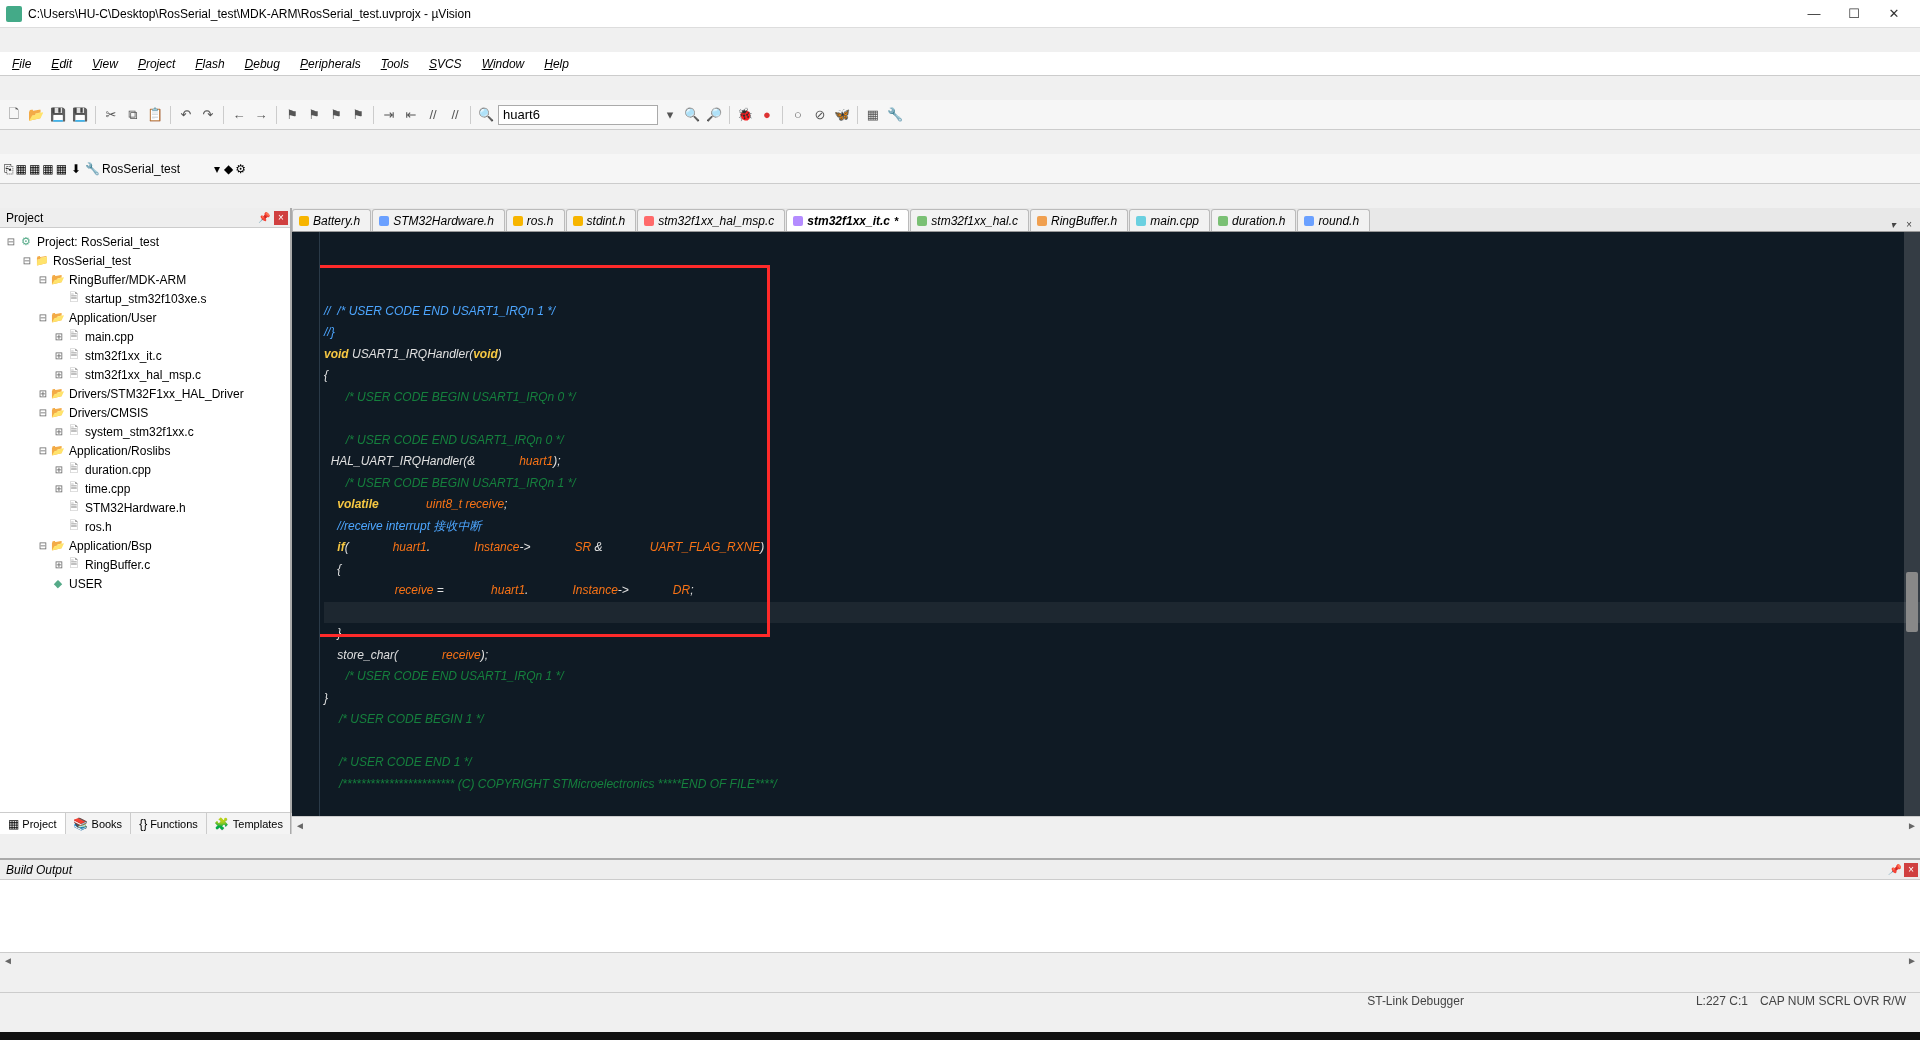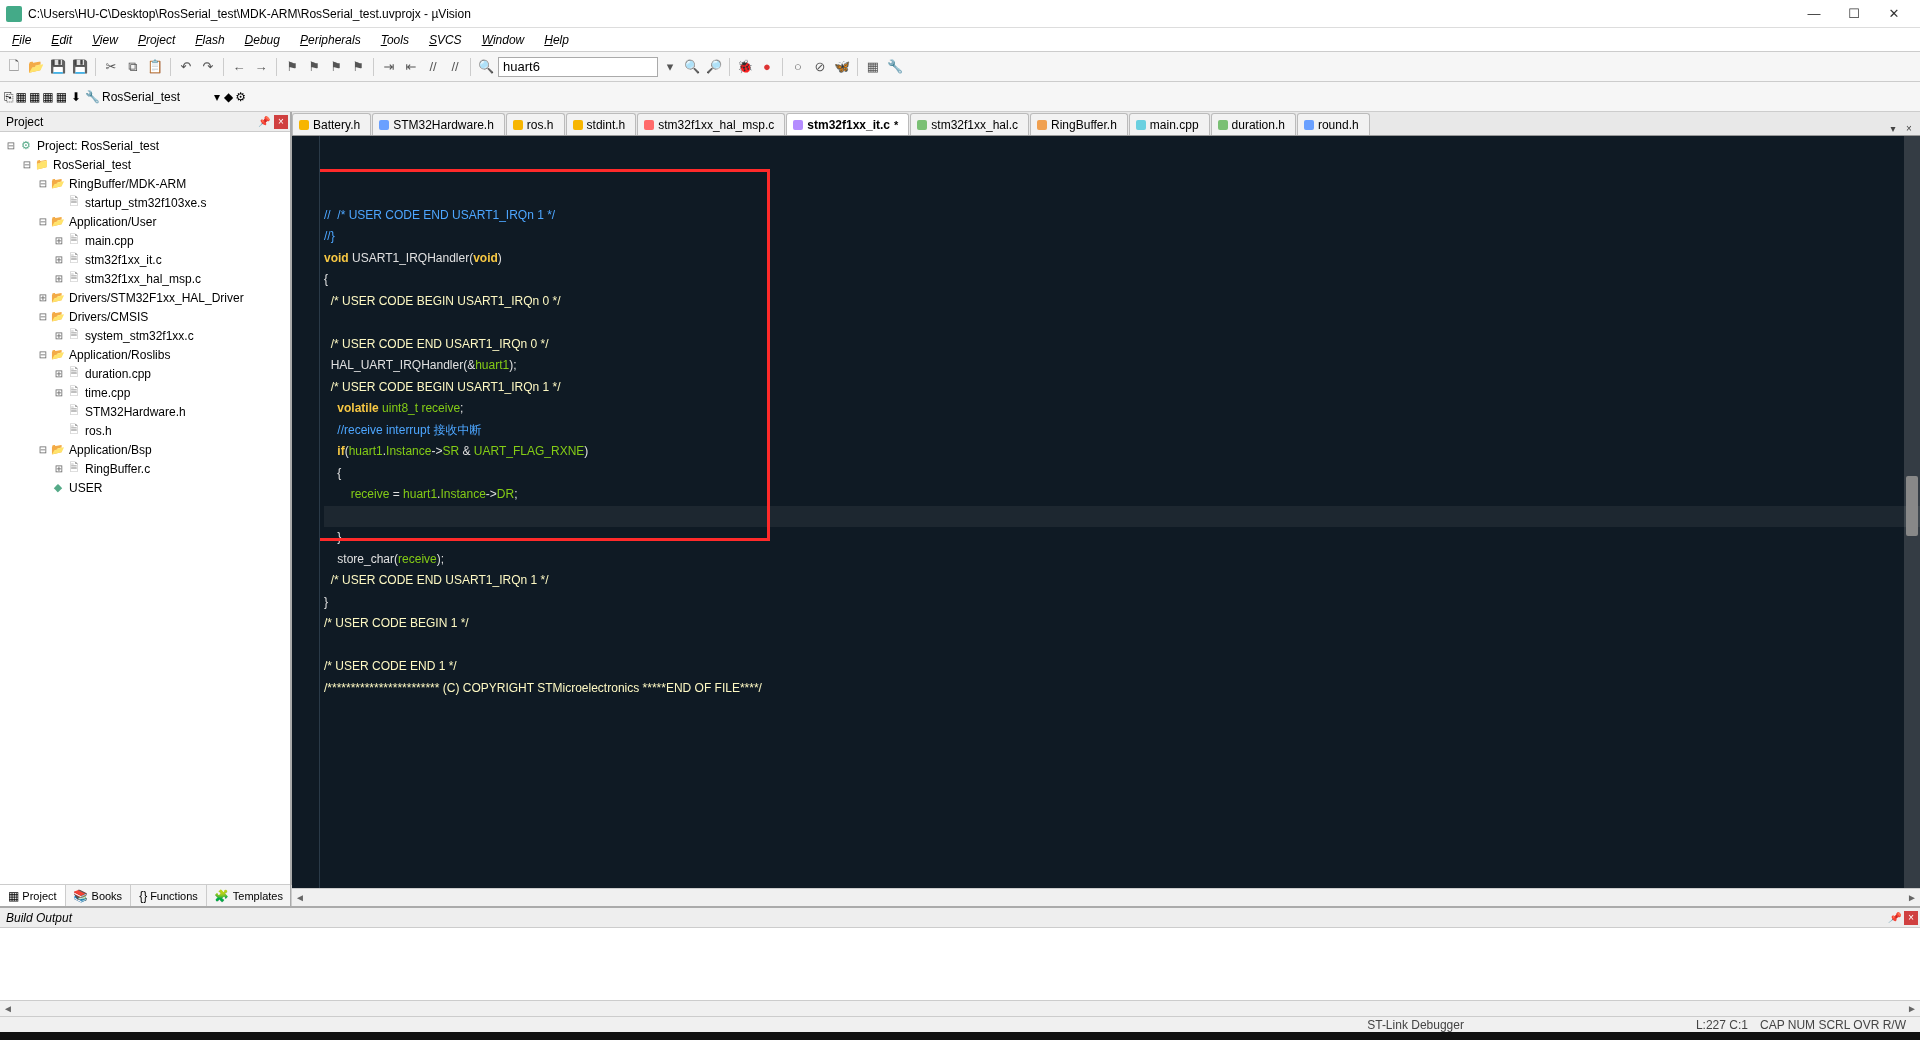--- a/index.html
+++ b/index.html
@@ -1,17 +1,17 @@
 <!DOCTYPE html>
 <html><head>
 <meta charset="utf-8">
 <style>
 * { margin:0; padding:0; box-sizing:border-box; font-family:"Segoe UI",Tahoma,sans-serif; font-size:12px; }
 html,body { height:100%; overflow:hidden; background:#f0f0f0; }
-.window { display:flex; flex-direction:column; height:100vh; }
+.window { display:flex; flex-direction:column; height:100vh;gap:24px; }
 .titlebar { display:flex; align-items:center; height:28px; background:#fff; border-bottom:1px solid #ddd; padding:0 6px; }
 .titlebar .icon { width:16px; height:16px; background:#4a8; border-radius:2px; margin-right:6px; }
 .titlebar .title { flex:1; font-size:12px; color:#000; }
 .titlebar .winbtn { width:40px; height:24px; display:flex; align-items:center; justify-content:center; font-size:13px; color:#333; cursor:pointer; }
 .menubar { display:flex; align-items:center; height:24px; background:#fff; padding:0 4px; gap:4px; border-bottom:1px solid #ccc; }
 .menubar .mi { padding:2px 8px; cursor:pointer;font-style:italic; }
 .menubar .mi u { text-decoration:underline; }
 .toolbar { display:flex; align-items:center; height:30px; background:#f6f6f6; padding:0 4px; gap:2px; border-bottom:1px solid #ccc; }
 .toolbar .tb { width:20px; height:20px; display:flex; align-items:center; justify-content:center; border:1px solid transparent; cursor:pointer; color:#555; font-size:13px; }
 .toolbar .sep { width:1px; height:18px; background:#ccc; margin:0 3px; }
@@ -25,38 +25,38 @@
 .tree { flex:1; overflow:auto; padding:4px 2px; font-size:12px; }
 .tree .nd { display:flex; align-items:center; height:19px; padding-left:2px; cursor:pointer; white-space:nowrap; }
 .tree .tw { width:14px; text-align:center; color:#666; font-size:10px; }
 .tree .ic { width:16px; height:14px; margin-right:3px; display:inline-flex; align-items:center; justify-content:center; font-size:11px; }
 .ic.fld { color:#e6b800; }
 .ic.fil { color:#888; }
 .ic.prj { color:#5a8; }
 .lefttabs { display:flex; height:22px; border-top:1px solid #ccc; background:#f4f4f4; }
 .lefttabs .lt { padding:2px 8px; border-right:1px solid #ccc; display:flex; align-items:center; gap:3px; font-size:11px; cursor:pointer; }
 .lefttabs .lt.active { background:#fff; }
-.right { flex:1; display:flex; flex-direction:column; min-width:0; }
+.right { flex:1; display:flex; flex-direction:column; min-width:0;font-style:italic; }
 .filetabs { display:flex; height:24px; background:#e8e8e8; align-items:flex-end; overflow:hidden; border-bottom:1px solid #999; }
 .filetabs .ft { display:flex; align-items:center; height:22px; padding:0 10px 0 6px; margin-right:1px; background:#f2f2f2; border:1px solid #bbb; border-bottom:none; font-size:11px; cursor:pointer; white-space:nowrap; border-radius:3px 3px 0 0; gap:4px; }
 .filetabs .ft .dot { width:10px; height:10px; border-radius:2px; }
 .filetabs .ft.active { background:#fff; font-weight:bold; }
 .filetabs .ft.mod::after { content:"*"; }
 .filetabs .rctrl { margin-left:auto; display:flex; gap:2px; padding:0 4px; }
 .filetabs .rctrl span { width:14px; height:14px; display:flex;align-items:center;justify-content:center; font-size:10px; cursor:pointer; color:#444;}
 .editor { flex:1; display:flex; background:#0f1a24; min-height:0; position:relative; overflow:hidden; }
 .gutter { width:28px; background:#0f1a24; border-right:1px solid #2a3a48; }
 .code { flex:1; font-family:Consolas,monospace; font-size:16.5px; line-height:21.5px; color:#ccc; white-space:pre; padding:4px 0 4px 4px; overflow:hidden; position:relative; }
 .code .ln { height:21.5px; display:block; }
 .kw { color:#f7c843; font-weight:bold; }
 .fn { color:#e0e0e0; }
-.cm { color:#fef9c3; }
+.cm { color:#15803d;margin-left:15px; }
 .cm2 { color:#4da6ff; }
 .op { color:#e0e0e0; }
-.id { color:#84cc16; }
+.id { color:#f97316;padding-left:44px; }
 .curline { background:rgba(255,255,255,0.06); display:block; width:100%; }
 .redbox { position:absolute; border:3px solid #ff2a2a; left:-4px; top:33px; width:454px; height:372px; pointer-events:none; }
 .hscroll { height:18px; background:#f0f0f0; border-top:1px solid #ccc; display:flex; align-items:center; }
 .hscroll .ar { width:16px;height:16px;display:flex;align-items:center;justify-content:center;color:#666;font-size:10px; }
 .vscroll { position:absolute; right:0; top:0; bottom:0; width:16px; background:rgba(200,200,200,0.2); }
 .vscroll .thumb { position:absolute; left:2px; right:2px; top:340px; height:60px; background:#888; border-radius:2px; }
 .bout { height:110px; display:flex; flex-direction:column; border-top:2px solid #aaa; background:#fff;font-style:italic; }
 .boutbody { flex:1; overflow:auto; }
 .bscroll { height:16px; background:#f0f0f0; border-top:1px solid #ccc; display:flex;}
 .bscroll .ar{width:16px;height:14px;display:flex;align-items:center;justify-content:center;color:#666;font-size:10px;}

